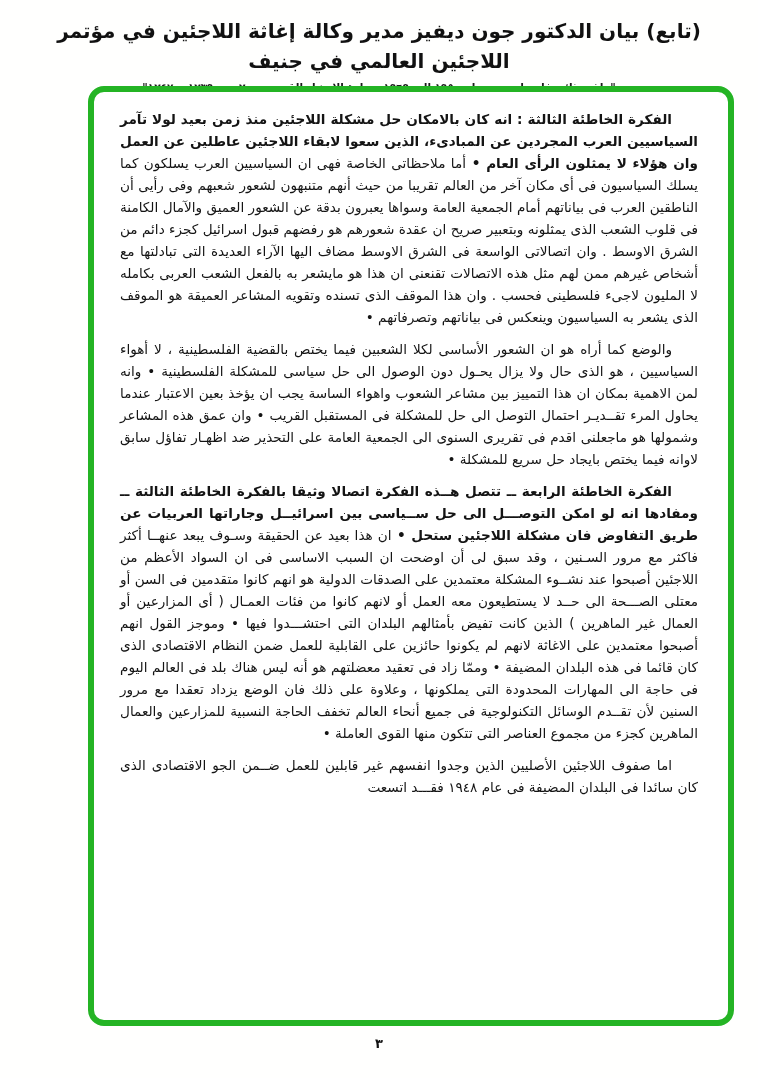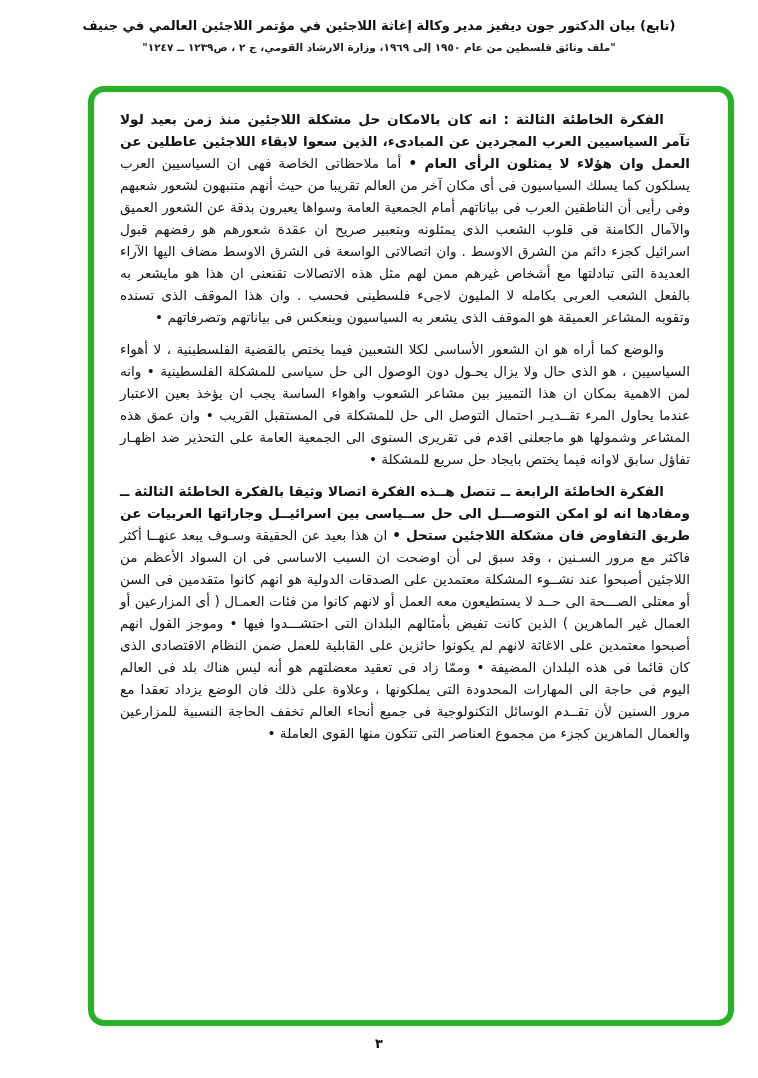--- a/index.html
+++ b/index.html
@@ -15,21 +15,21 @@
     overflow: hidden;
     font-family: "DejaVu Sans", sans-serif;
     color: #111111;
   }
   .doc-header {
     padding-top: 16px;
     text-align: center;
     direction: rtl;
   }
   .doc-title {
-    font-size: 13px;
+    font-size: 20px;
     font-weight: bold;
     line-height: 1.5;
     padding: 0 50px;
     letter-spacing: 0;
   }
   .doc-source {
     margin-top: 5px;
     font-size: 10.5px;
     font-weight: bold;
     color: #1c1c1c;
@@ -42,21 +42,21 @@
     height: 902px;
     border: 6px solid #24b424;
     border-radius: 16px;
     padding: 16px 26px 10px 26px;
     box-sizing: content-box;
     direction: rtl;
     overflow: hidden;
     background: #ffffff;
   }
   .green-box p {
-    margin: 0 12px 10px 0;
+    margin: 0 4px 10px 0;
     font-size: 13.6px;
     line-height: 22px;
     text-align: justify;
     text-indent: 26px;
     color: #141414;
   }
   .lead {
     font-weight: bold;
   }
   .page-number {
@@ -83,17 +83,20 @@
   <div class="green-box" style="border-color: rgb(36, 180, 36);">
     <p>
       <span class="lead">الفكرة الخاطئة الثالثة : انه كان بالامكان حل مشكلة اللاجئين منذ زمن بعيد لولا تآمر السياسيين العرب المجردين عن المبادىء، الذين سعوا لابقاء اللاجئين عاطلين عن العمل وان هؤلاء لا يمثلون الرأى العام • </span><span>أما ملاحظاتى الخاصة فهى ان السياسيين العرب يسلكون كما يسلك السياسيون فى أى مكان آخر من العالم تقريبا من حيث أنهم متنبهون لشعور شعبهم وفى رأيى أن الناطقين العرب فى بياناتهم أمام الجمعية العامة وسواها يعبرون بدقة عن الشعور العميق والآمال الكامنة فى قلوب الشعب الذى يمثلونه وبتعبير صريح ان عقدة شعورهم هو رفضهم قبول اسرائيل كجزء دائم من الشرق الاوسط . وان اتصالاتى الواسعة فى الشرق الاوسط مضاف اليها الآراء العديدة التى تبادلتها مع أشخاص غيرهم ممن لهم مثل هذه الاتصالات تقنعنى ان هذا هو مايشعر به بالفعل الشعب العربى بكامله لا المليون لاجىء فلسطينى فحسب . وان هذا الموقف الذى تسنده وتقويه المشاعر العميقة هو الموقف الذى يشعر به السياسيون وينعكس فى بياناتهم وتصرفاتهم •</span>
     </p>
     <p>
       <span>والوضع كما أراه هو ان الشعور الأساسى لكلا الشعبين فيما يختص بالقضية الفلسطينية ، لا أهواء السياسيين ، هو الذى حال ولا يزال يحـول دون الوصول الى حل سياسى للمشكلة الفلسطينية • وانه لمن الاهمية بمكان ان هذا التمييز بين مشاعر الشعوب واهواء الساسة يجب ان يؤخذ بعين الاعتبار عندما يحاول المرء تقــديـر احتمال التوصل الى حل للمشكلة فى المستقبل القريب • وان عمق هذه المشاعر وشمولها هو ماجعلنى اقدم فى تقريرى السنوى الى الجمعية العامة على التحذير ضد اظهـار تفاؤل سابق لاوانه فيما يختص بايجاد حل سريع للمشكلة •</span>
     </p>
     <p>
       <span class="lead">الفكرة الخاطئة الرابعة ــ تتصل هــذه الفكرة اتصالا وثيقا بالفكرة الخاطئة الثالثة ــ ومفادها انه لو امكن التوصـــل الى حل ســياسى بين اسرائيــل وجاراتها العربيات عن طريق التفاوض فان مشكلة اللاجئين ستحل • </span><span>ان هذا بعيد عن الحقيقة وسـوف يبعد عنهــا أكثر فاكثر مع مرور السـنين ، وقد سبق لى أن اوضحت ان السبب الاساسى فى ان السواد الأعظم من اللاجئين أصبحوا عند نشــوء المشكلة معتمدين على الصدقات الدولية هو انهم كانوا متقدمين فى السن أو معتلى الصـــحة الى حــد لا يستطيعون معه العمل أو لانهم كانوا من فئات العمـال ( أى المزارعين أو العمال غير الماهرين ) الذين كانت تفيض بأمثالهم البلدان التى احتشـــدوا فيها • وموجز القول انهم أصبحوا معتمدين على الاغاثة لانهم لم يكونوا حائزين على القابلية للعمل ضمن النظام الاقتصادى الذى كان قائما فى هذه البلدان المضيفة • وممّا زاد فى تعقيد معضلتهم هو أنه ليس هناك بلد فى العالم اليوم فى حاجة الى المهارات المحدودة التى يملكونها ، وعلاوة على ذلك فان الوضع يزداد تعقدا مع مرور السنين لأن تقــدم الوسائل التكنولوجية فى جميع أنحاء العالم تخفف الحاجة النسبية للمزارعين والعمال الماهرين كجزء من مجموع العناصر التى تتكون منها القوى العاملة •</span>
     </p>
+    <p>
+      <span>اما صفوف اللاجئين الأصليين الذين وجدوا انفسهم غير قابلين للعمل ضــمن الجو الاقتصادى الذى كان سائدا فى البلدان المضيفة فى عام ١٩٤٨ فقـــد اتسعت</span>
+    </p>
   </div>
 
   <div class="page-number">٣</div>
 
 </div>
 
 </body></html>

